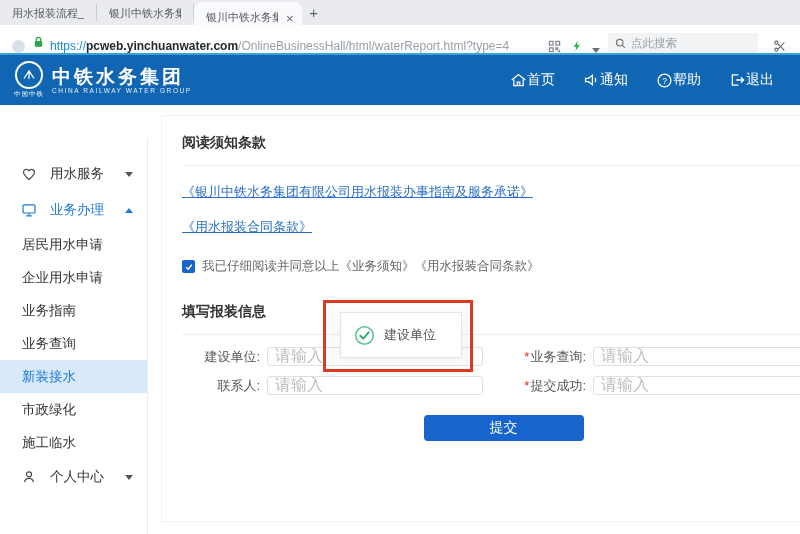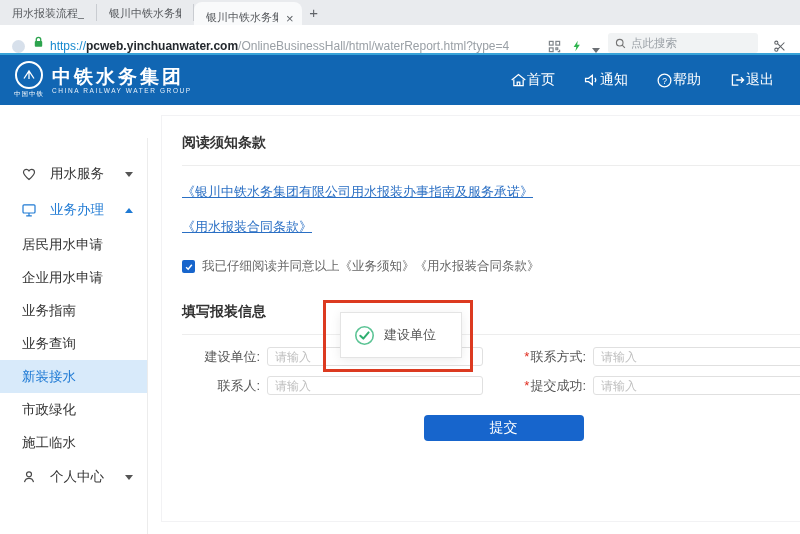--- a/index.html
+++ b/index.html
@@ -68,22 +68,22 @@
   .doc-link { display:block; margin-top:17px; font-size:13px; color:#2a6fc4; text-decoration:underline; cursor:pointer; }
   .agree-row { margin-top:22px; display:flex; align-items:center; gap:7px; font-size:12.5px; color:#666; }
   .checkbox { width:13px; height:13px; background:#1765cc; border-radius:2px; flex:none;
     display:flex; align-items:center; justify-content:center; cursor:pointer; }
   .sec2 { margin-top:28px; }
 
   .form-grid { margin:12px 0 0 16px; display:grid;
     grid-template-columns:62px 216px 96px 232px; column-gap:7px; row-gap:10px; align-items:center; }
   .f-label { font-size:13px; color:#555; text-align:right; white-space:nowrap; }
   .req-mark { color:#e02b1d; margin-right:1px; }
-  .f-input { height:19px; border:1px solid #e0e0e0; border-radius:3px; font-size:12px; padding:0 7px;
-    color:#be185d; outline:none; width:100%; font-family:Liberation Sans, sans-serif; }
+  .f-input { height:19px; border:1px solid #e0e0e0; border-radius:3px; font-size:16px; padding:0 7px;
+    color:#be185d; outline:none; width:100%; font-family:Liberation Mono, monospace; }
   .f-input::placeholder { color:#bfbfbf; }
   .submit-btn { display:block; margin:20px auto 0 auto; width:160px; height:26px; background:#1765cc;
     color:#fff; border:none; border-radius:4px; font-size:14px; cursor:pointer; font-family:inherit; }
 
   
   .annotation-box { position:absolute; left:323px; top:300px; width:150px; height:72px;
     border:3px solid #dc3a20; z-index:20; pointer-events:none; }
   .toast { position:absolute; left:340px; top:312px; width:122px; height:46px; background:#fff;
     border:1px solid #e4e4e4; box-shadow:0 2px 10px rgba(0,0,0,.08); z-index:15;
     display:flex; align-items:center; padding-left:13px; gap:9px; }
@@ -261,21 +261,21 @@
           </svg>
       </span>
       <span>我已仔细阅读并同意以上《业务须知》《用水报装合同条款》</span>
     </div>
     <div class="sec-title sec2">填写报装信息</div>
     <div class="divider"></div>
 
     <div class="form-grid">
       <span class="f-label">建设单位:</span>
       <input class="f-input" type="text" placeholder="请输入" style="">
-      <span class="f-label"><span class="req-mark">*</span><span>联系方式:</span></span>
+      <span class="f-label"><span class="req-mark">*</span><span>业务查询:</span></span>
       <input class="f-input" type="text" placeholder="请输入" style="">
 
       <span class="f-label">联系人:</span>
       <input class="f-input" type="text" placeholder="请输入" style="">
       <span class="f-label"><span class="req-mark">*</span><span>提交成功:</span></span>
       <input class="f-input" type="text" placeholder="请输入" style="">
     </div>
 
     <button class="submit-btn">提交</button>
   </div>

